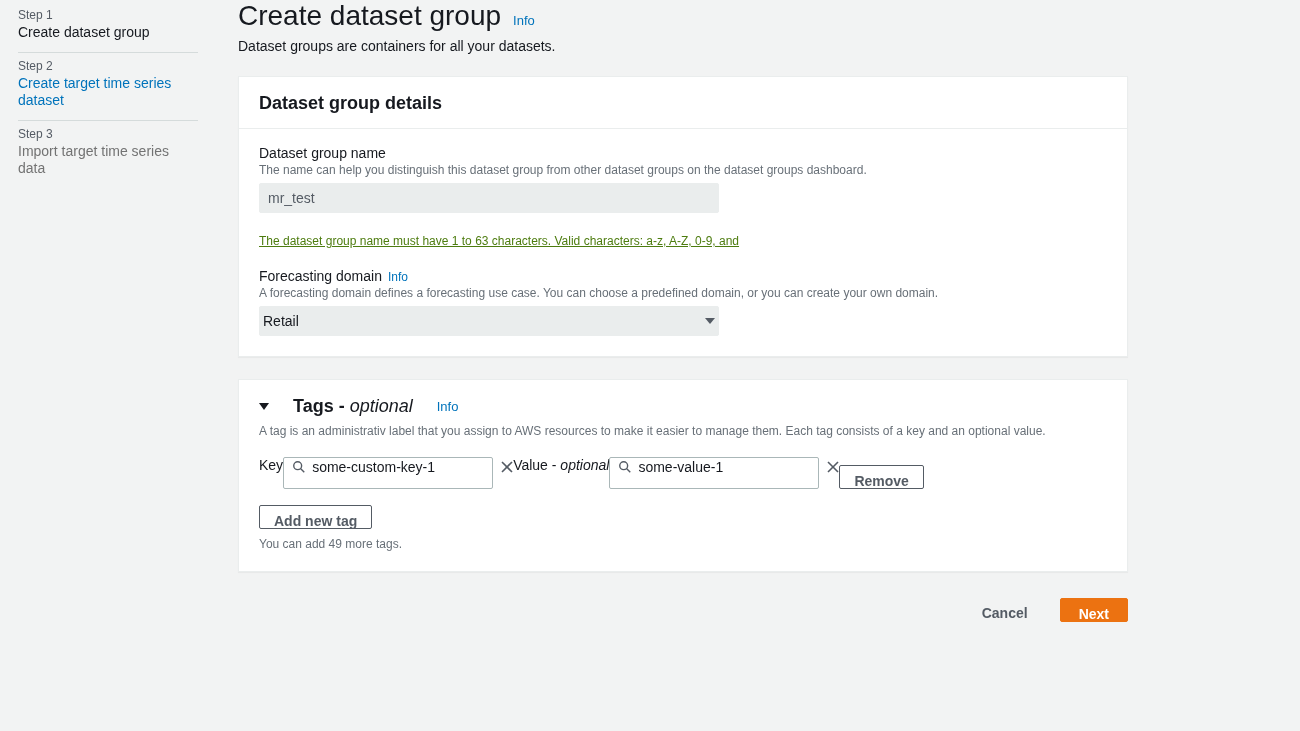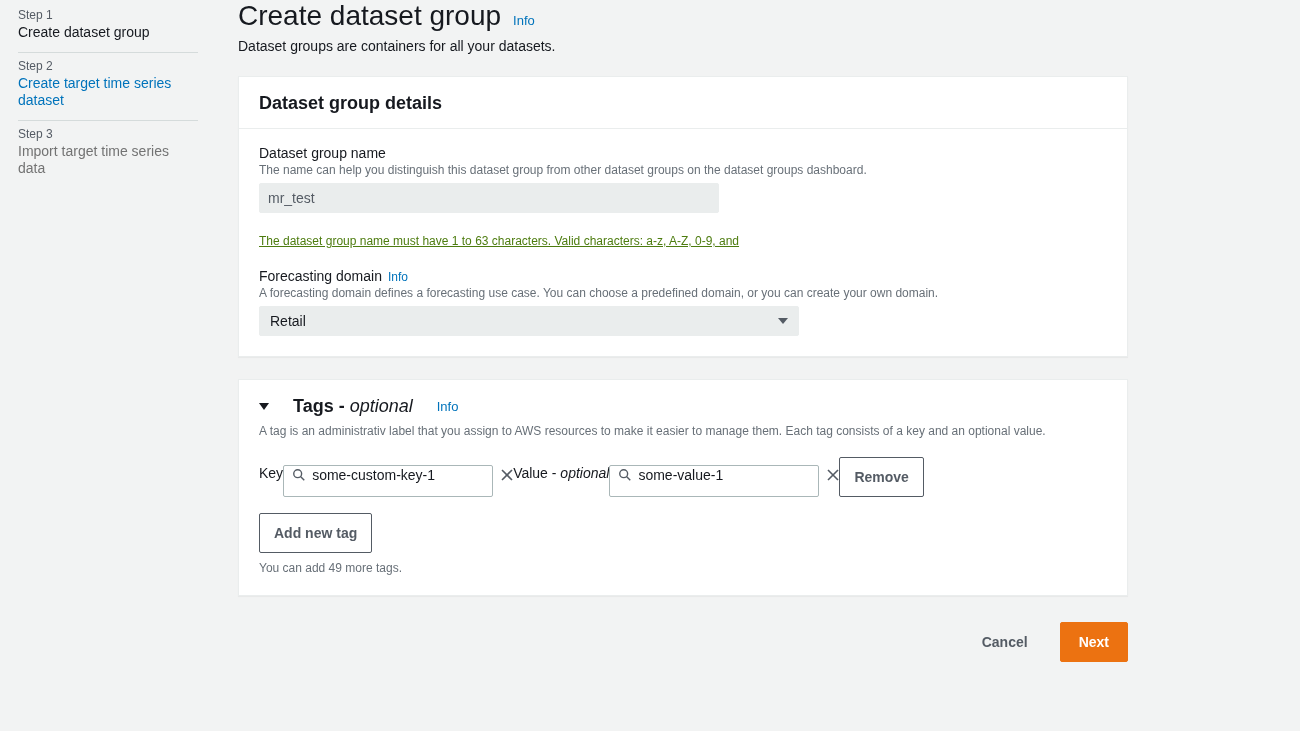--- a/index.html
+++ b/index.html
@@ -53,24 +53,24 @@
     background: #eaeded;
     border: 1px solid #eaeded;
     padding: 6px 8px;
     font-size: 14px;
     color: #545b64;
     margin-top: 6px;
     border-radius: 2px;
   }
 
   .select-box {
-    width: 540px; max-width:100%;
+    width: 460px; max-width:100%;
     background: #eaeded;
     border: 1px solid #eaeded;
-    padding: 6px 10px;
+    padding: 6px 3px;
     margin-top: 6px;
     border-radius: 2px;
     display: flex; align-items: center; justify-content: space-between;
     cursor: pointer;
   }
   .select-text .sel-title { font-size: 14px; color:#16191f; }
   .select-text .sel-desc  { font-size: 12px; color:#687078; }
   .caret {
     width: 0; height: 0;
     border-left: 5px solid transparent;
@@ -107,21 +107,21 @@
     border:none; outline:none; flex:1; font-size:14px; padding:0 6px;
     background:transparent; color:#16191f;
   }
   .search-input .clear { cursor:pointer; padding:2px; }
   .search-input .clear svg { width:12px; height:12px; display:block; }
 
   .btn {
     border:1px solid #545b64; background:#fff; color:#545b64;
     font-weight:700; font-size:14px;
     padding: 6px 18px; border-radius:2px; cursor:pointer;
-    height:40px; line-height:18px;
+    height:24px; line-height:18px;
   }
   .btn.small { padding: 6px 14px; }
   .btn.primary { background:#ec7211; border-color:#ec7211; color:#fff; }
   .btn.ghost { border:none; background:transparent; color:#545b64; }
 
   .add-tag-row { margin-top: 16px; }
   .tags-remaining { font-size:12px; color:#687078; margin-top:8px; }
 
   .footer-actions {
     display:flex; justify-content:flex-end; gap: 14px;

